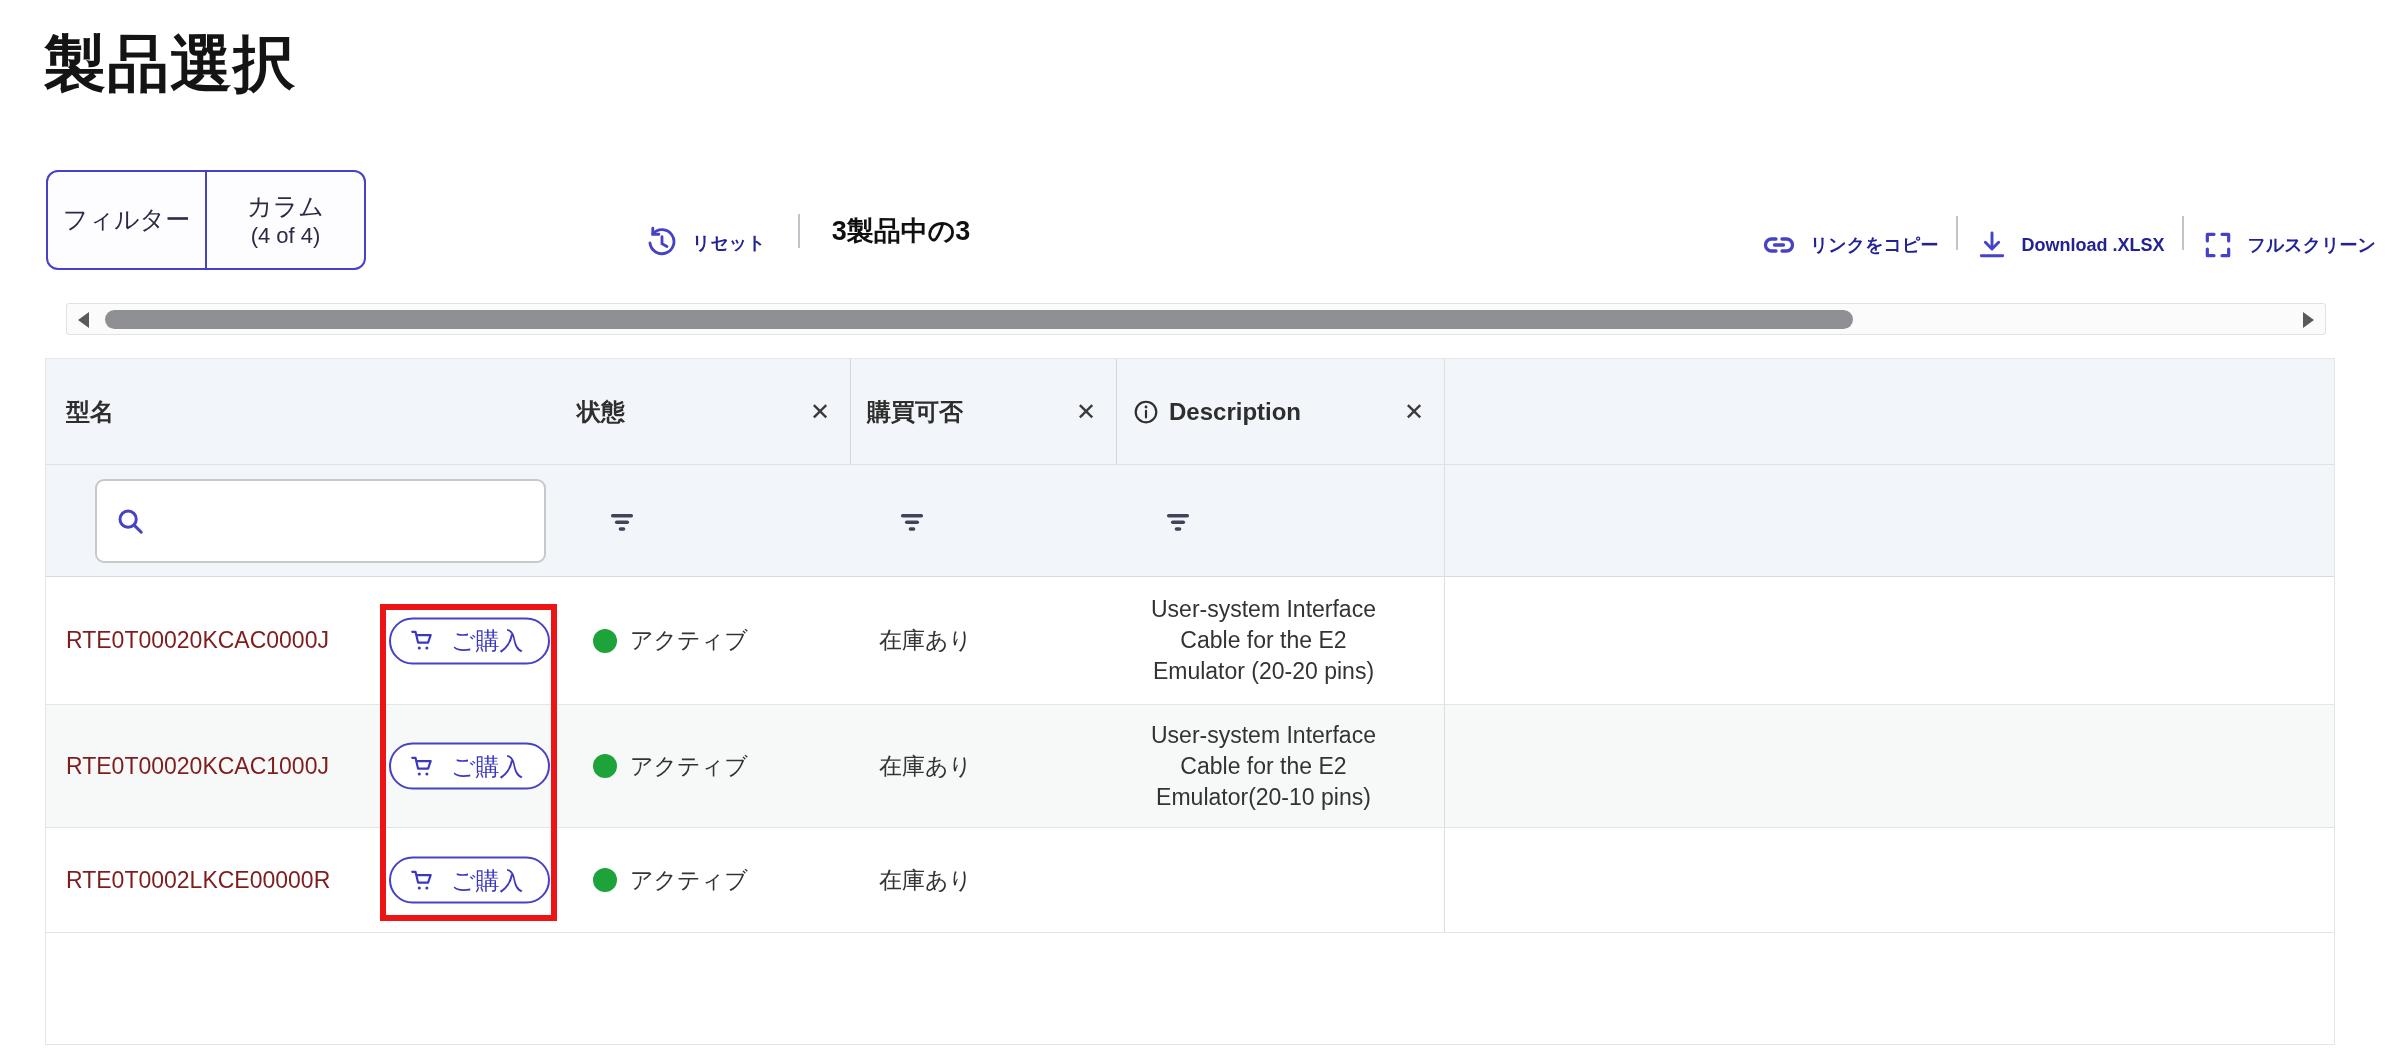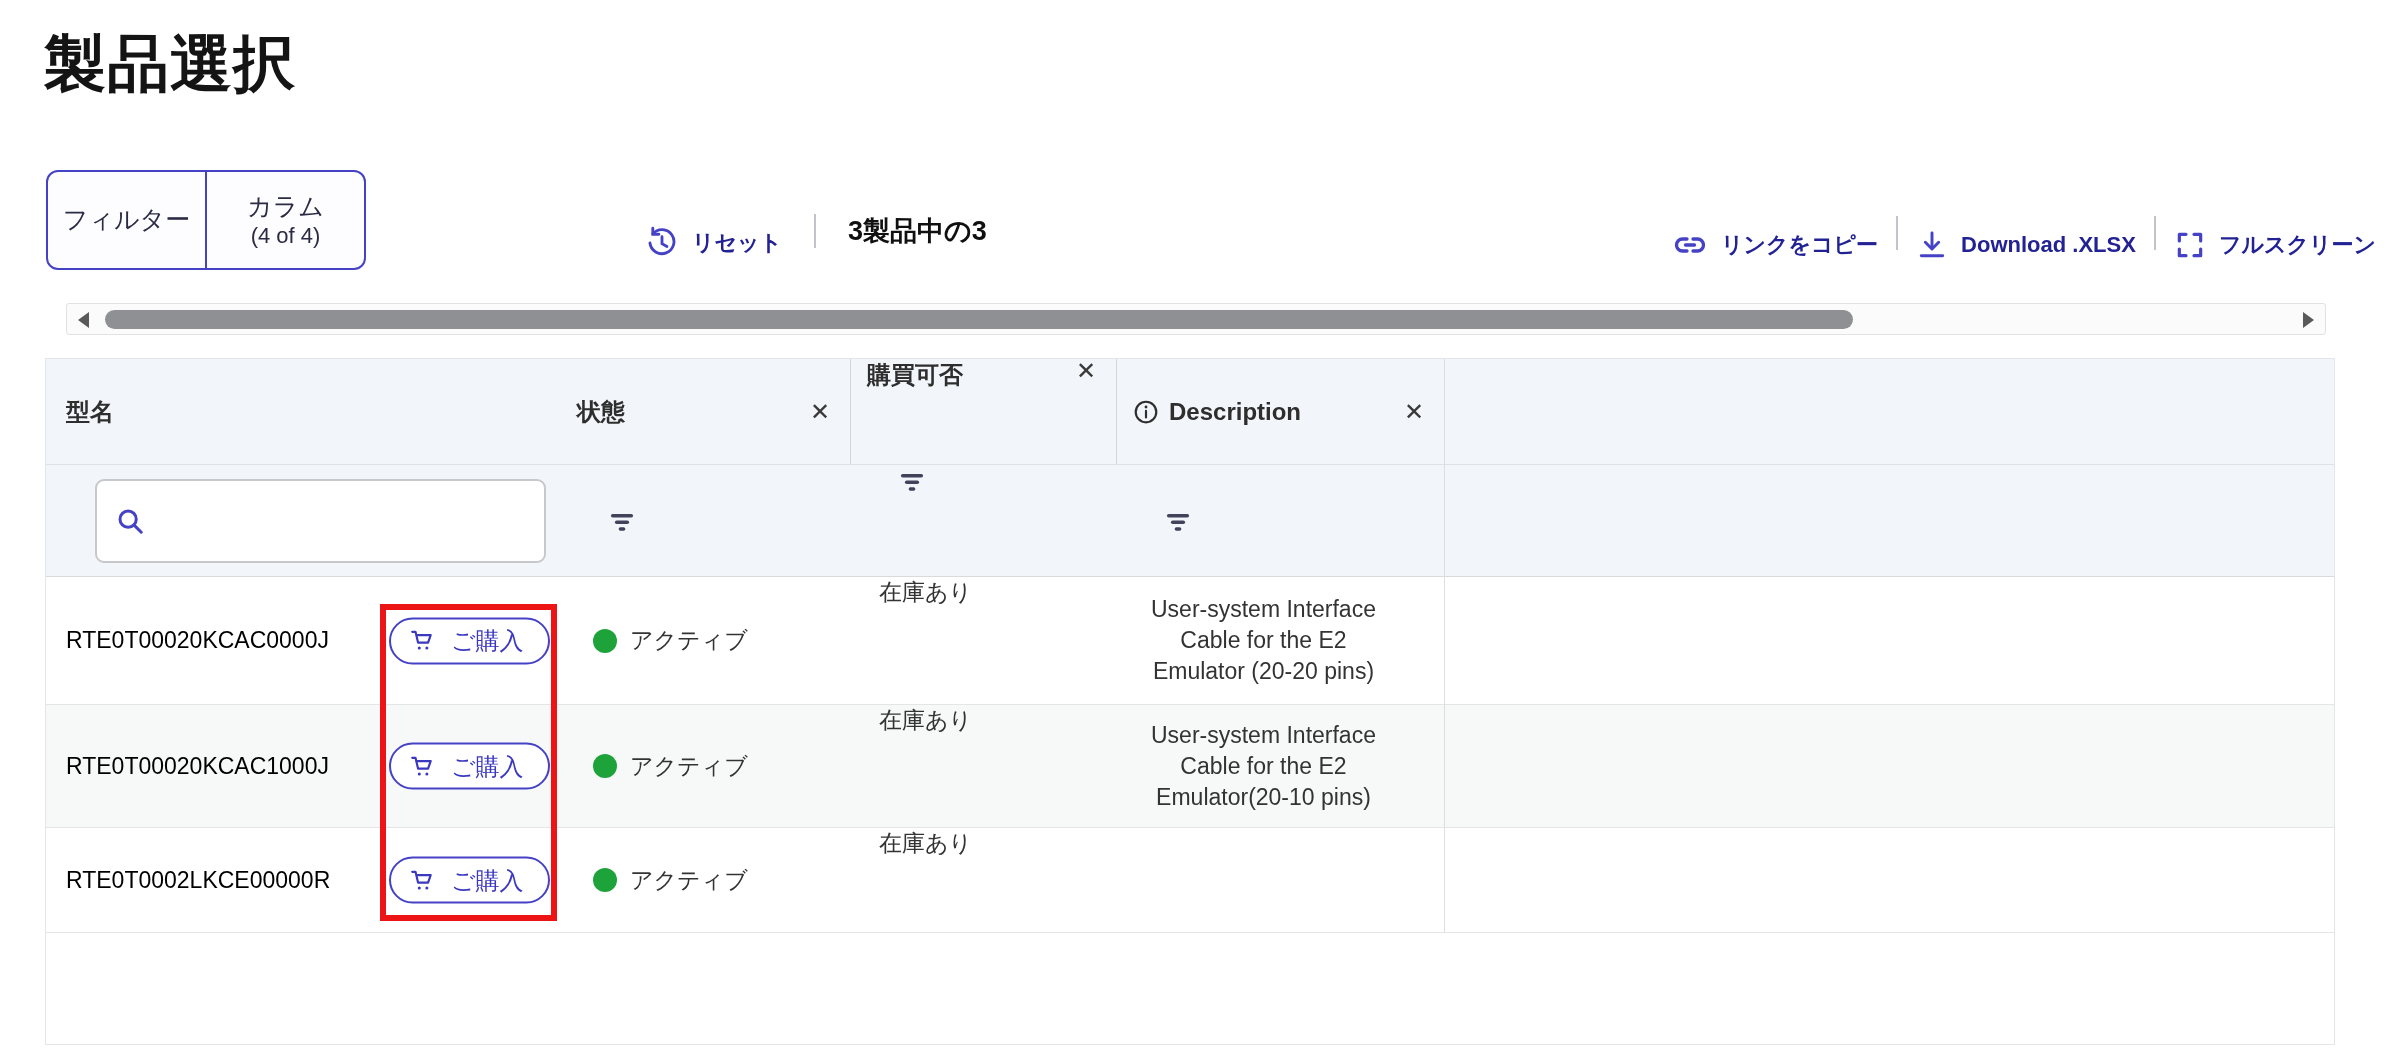--- a/index.html
+++ b/index.html
@@ -43,21 +43,21 @@
   .tool-left{
     position:absolute;left:645px;top:205px;height:52px;
     display:flex;align-items:center;gap:14px;
   }
   .tool-right{
     position:absolute;right:14px;top:207px;height:52px;
     display:flex;align-items:center;gap:0;
   }
   .tool-link{
     display:flex;align-items:center;gap:13px;
-    font-size:22px;font-weight:700;color:var(--link);cursor:pointer;white-space:nowrap;margin-top:24px;
+    font-size:18px;font-weight:700;color:var(--link);cursor:pointer;white-space:nowrap;margin-top:24px;
   }
   .tool-link svg{color:var(--accent);}
   .tool-sep{width:2px;height:34px;background:#c3c3cc;margin:0 18px;}
   .result-count{font-size:27px;font-weight:700;color:#101010;white-space:nowrap;}
 
   
   .hscroll{
     position:absolute;left:66px;top:303px;width:2260px;height:32px;
     background:#fbfbfb;border:1px solid #e2e2e2;border-radius:3px;
   }
@@ -76,21 +76,21 @@
   }
   .vline-desc{position:absolute;left:1398px;top:0;width:1px;height:574px;background:#dcdee0;}
   .grow{display:flex;width:100%;}
   .thead{height:106px;background:var(--headbg);border-bottom:1px solid #dfe1e4;}
   .tfilter{height:112px;background:var(--headbg);border-bottom:1px solid #d8dadd;}
   .r1{height:128px;background:#fff;border-bottom:1px solid var(--border);}
   .r2{height:123px;background:var(--stripe);border-bottom:1px solid var(--border);}
   .r3{height:105px;background:#fff;border-bottom:1px solid var(--border);}
   .c1{width:515px;position:relative;display:flex;align-items:center;}
   .c2{width:290px;display:flex;align-items:center;}
-  .c3{width:266px;display:flex;align-items:flex-start;}
+  .c3{width:266px;display:flex;align-items:center;}
   .c4{width:327px;display:flex;align-items:center;}
   .c5{flex:1;}
   .hcell{font-size:24px;font-weight:700;color:#2e2e2e;}
   .hcell .lbl{margin-left:16px;}
   .c1.hcell .lbl{margin-left:20px;}
   .hdiv2{border-right:1px solid #d4d6d9;}
   .close-x{
     margin-left:auto;margin-right:20px;font-size:24px;color:#3a3a3a;
     cursor:pointer;line-height:1;font-weight:400;
   }
@@ -103,21 +103,21 @@
   }
   .search-input{
     width:100%;height:100%;border:2px solid #c6c8ca;border-radius:9px;
     background:#fff;font-size:24px;padding:0 20px 0 64px;outline:none;color:#333;
     font-family:inherit;
   }
   .search-ic{position:absolute;left:20px;top:27px;color:var(--accent);pointer-events:none;}
   .funnel{margin-left:45px;cursor:pointer;color:#42425a;display:flex;}
 
   
-  .model{font-size:23px;color:#000000;margin-left:20px;white-space:nowrap;}
+  .model{font-size:23px;color:#7f1d1d;margin-left:20px;white-space:nowrap;}
   .buy-btn{
     position:absolute;left:343px;top:50%;transform:translateY(-50%);
     height:47px;padding:0 24px 0 18px;display:flex;align-items:center;gap:16px;
     border:2.5px solid var(--accent);border-radius:26px;background:#fff;
     color:#3b38c0;font-size:24px;font-weight:500;cursor:pointer;white-space:nowrap;
     font-family:inherit;
   }
   .status-cell{margin-left:32px;display:flex;align-items:center;gap:13px;font-size:23px;color:#333;}
   .dot{width:24px;height:24px;border-radius:50%;background:var(--green);}
   .avail{margin-left:28px;font-size:23px;color:#333;}

